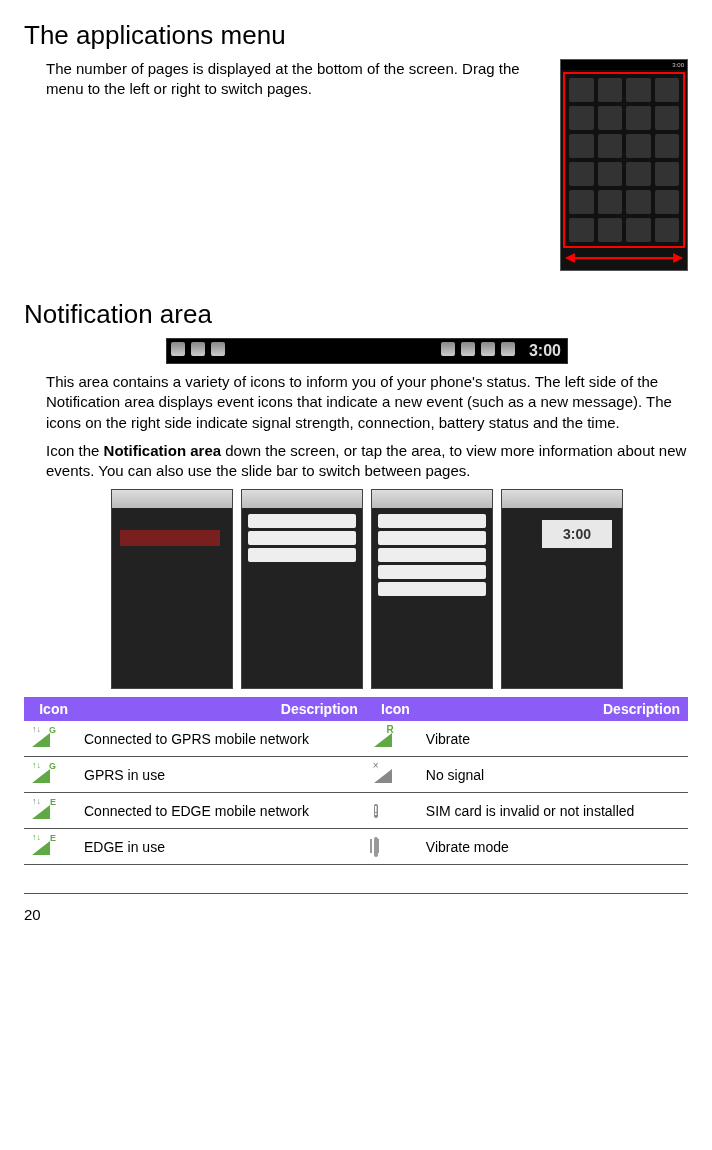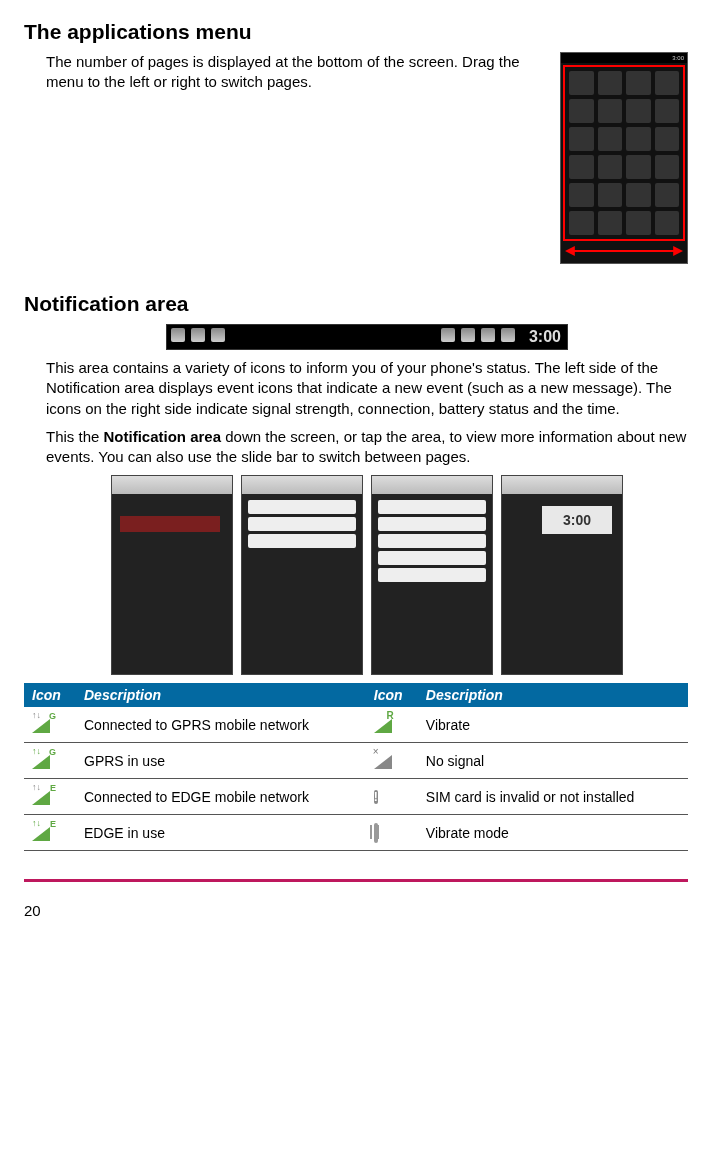--- a/index.html
+++ b/index.html
@@ -4,22 +4,22 @@
 <style>
   body {
     font-family: "Segoe UI", Arial, sans-serif;
     font-size: 15px;
     color: #000;
     margin: 0;
     padding: 16px 24px;
     width: 664px;
   }
   h1 {
-    font-size: 21px;
-    font-weight: 700;
+    font-size: 26px;
+    font-weight: 400;
     margin: 4px 0 8px 0;
   }
   h1.sub {
     margin-top: 20px;
   }
   .indent {
     margin-left: 22px;
     margin-right: 0;
   }
   .para {
@@ -165,27 +165,26 @@
     margin-bottom: 3px;
     border-radius: 2px;
   }
   .clr { clear: both; }
   table.icons {
     border-collapse: collapse;
     width: 100%;
     margin-top: 8px;
   }
   table.icons th {
-    background: #0369a1;
+    background: #8b5cf6;
     color: #fff;
     font-weight: bold;
-    text-align: left;
+    text-align: right;
     padding: 4px 8px;
     font-size: 14px;
-    font-style: italic;
   }
   table.icons td {
     padding: 6px 8px;
     vertical-align: middle;
     border-bottom: 1px solid #555;
     font-size: 14px;
   }
   table.icons td.iconcell {
     width: 36px;
   }
@@ -262,23 +261,23 @@
   .vibrate::before, .vibrate::after {
     content: "";
     position: absolute;
     width: 3px;
     height: 14px;
     border-left: 2px solid #999;
   }
   .vibrate::before { left: -6px; top: 0; }
   .vibrate::after { right: -6px; top: 0; }
   .footer {
-    border-top: 3px solid #be185d;
+    border-top: 1px solid #be185d;
     margin-top: 28px;
-    padding-top: 20px;
+    padding-top: 12px;
     font-size: 15px;
   }
 </style>
 </head>
 <body>
 
 <h1>The applications menu</h1>
 
 <div class="indent">
   <div class="float-right phone-mock">
@@ -338,21 +337,21 @@
       <div class="mini-icon"></div>
       <div class="mini-icon"></div>
       <div class="mini-icon"></div>
     </div>
     <span class="time">3:00</span>
   </div>
 
   <p class="para">This area contains a variety of icons to inform you of your phone's status. The left side of the Notification area displays event icons that indicate a new event (such as a new message). The icons on the right side indicate signal strength, connection, battery status and the time.</p>
 
   <p class="para">
-    <span>This the </span><span class="bold">Notification area</span><span> down the screen, or tap the area, to view more information about new events. You can also use the slide bar to switch between pages.</span>
+    <span>Icon the </span><span class="bold">Notification area</span><span> down the screen, or tap the area, to view more information about new events. You can also use the slide bar to switch between pages.</span>
   </p>
 
   <div class="shots-row">
     <div class="shot">
       <div class="topbar"></div>
       <div class="redbar"></div>
     </div>
     <div class="shot">
       <div class="topbar"></div>
       <div class="whitebars">

